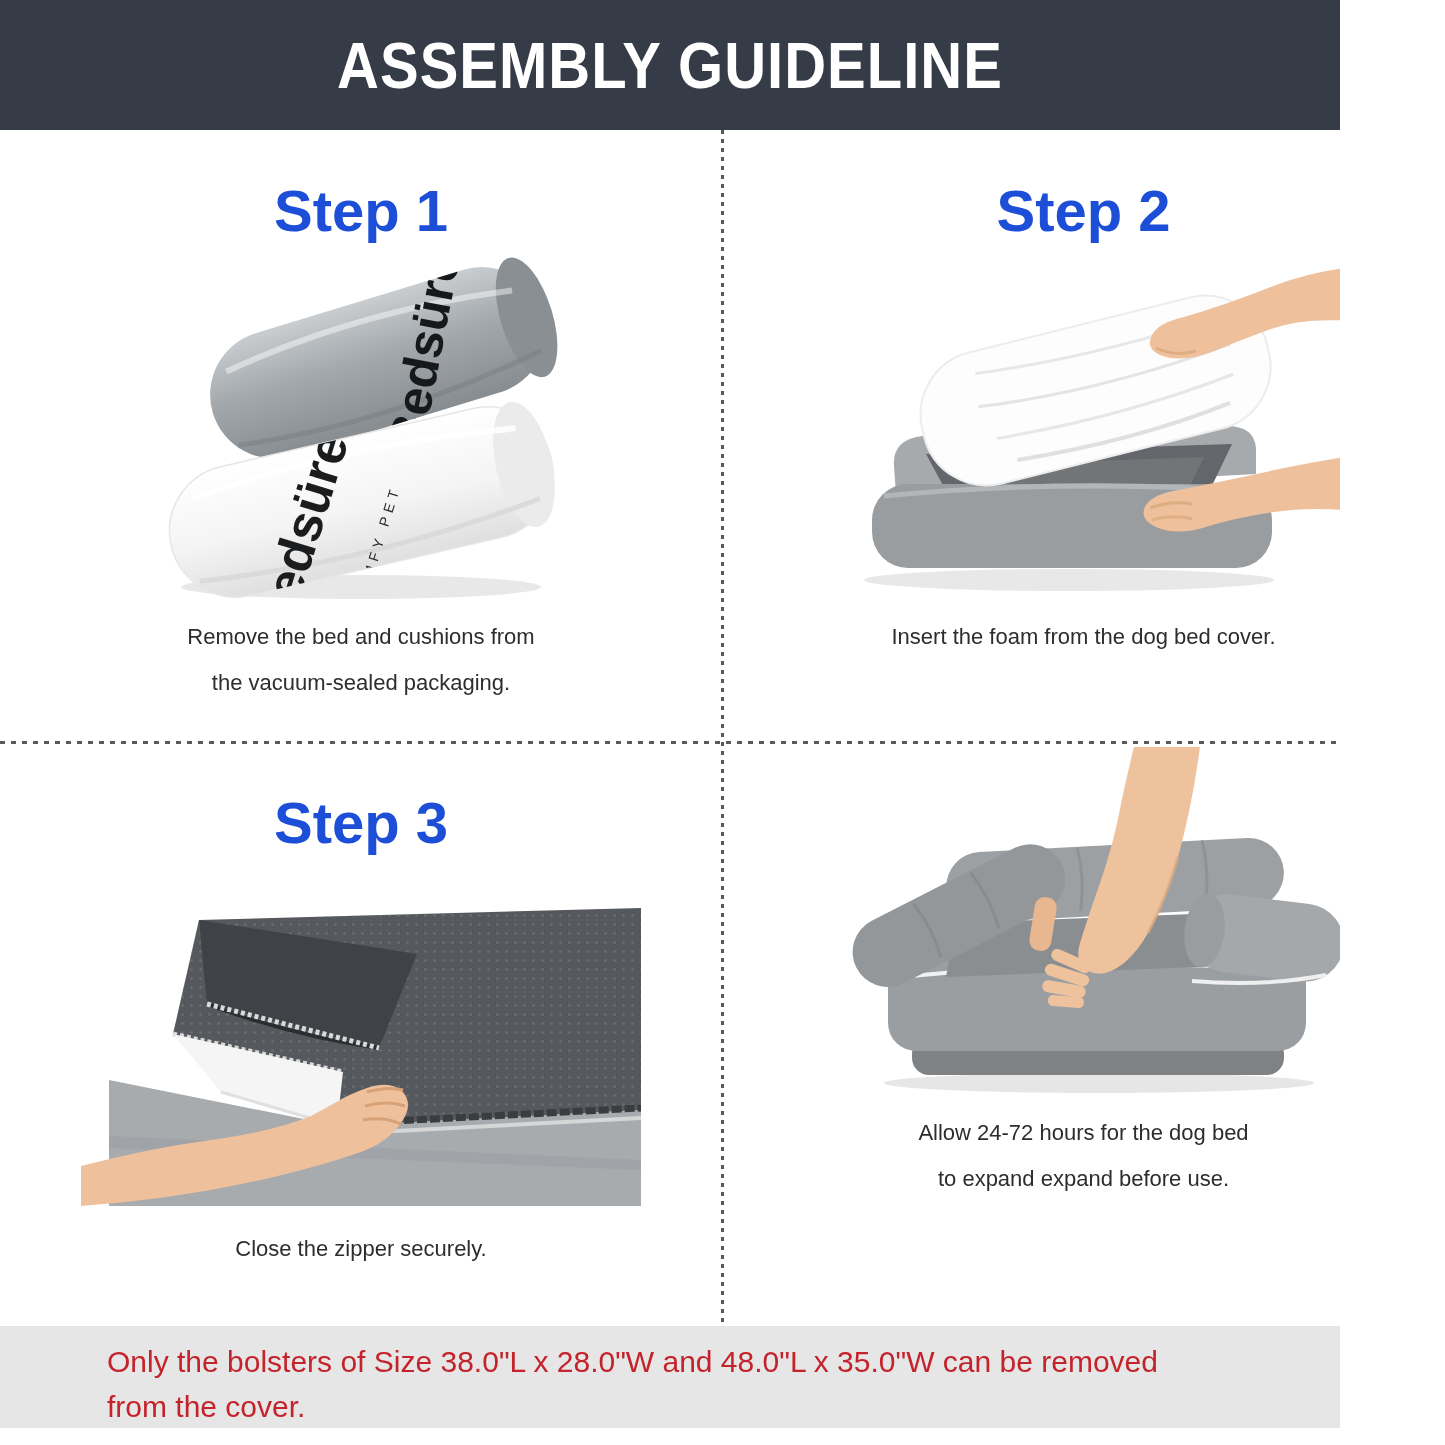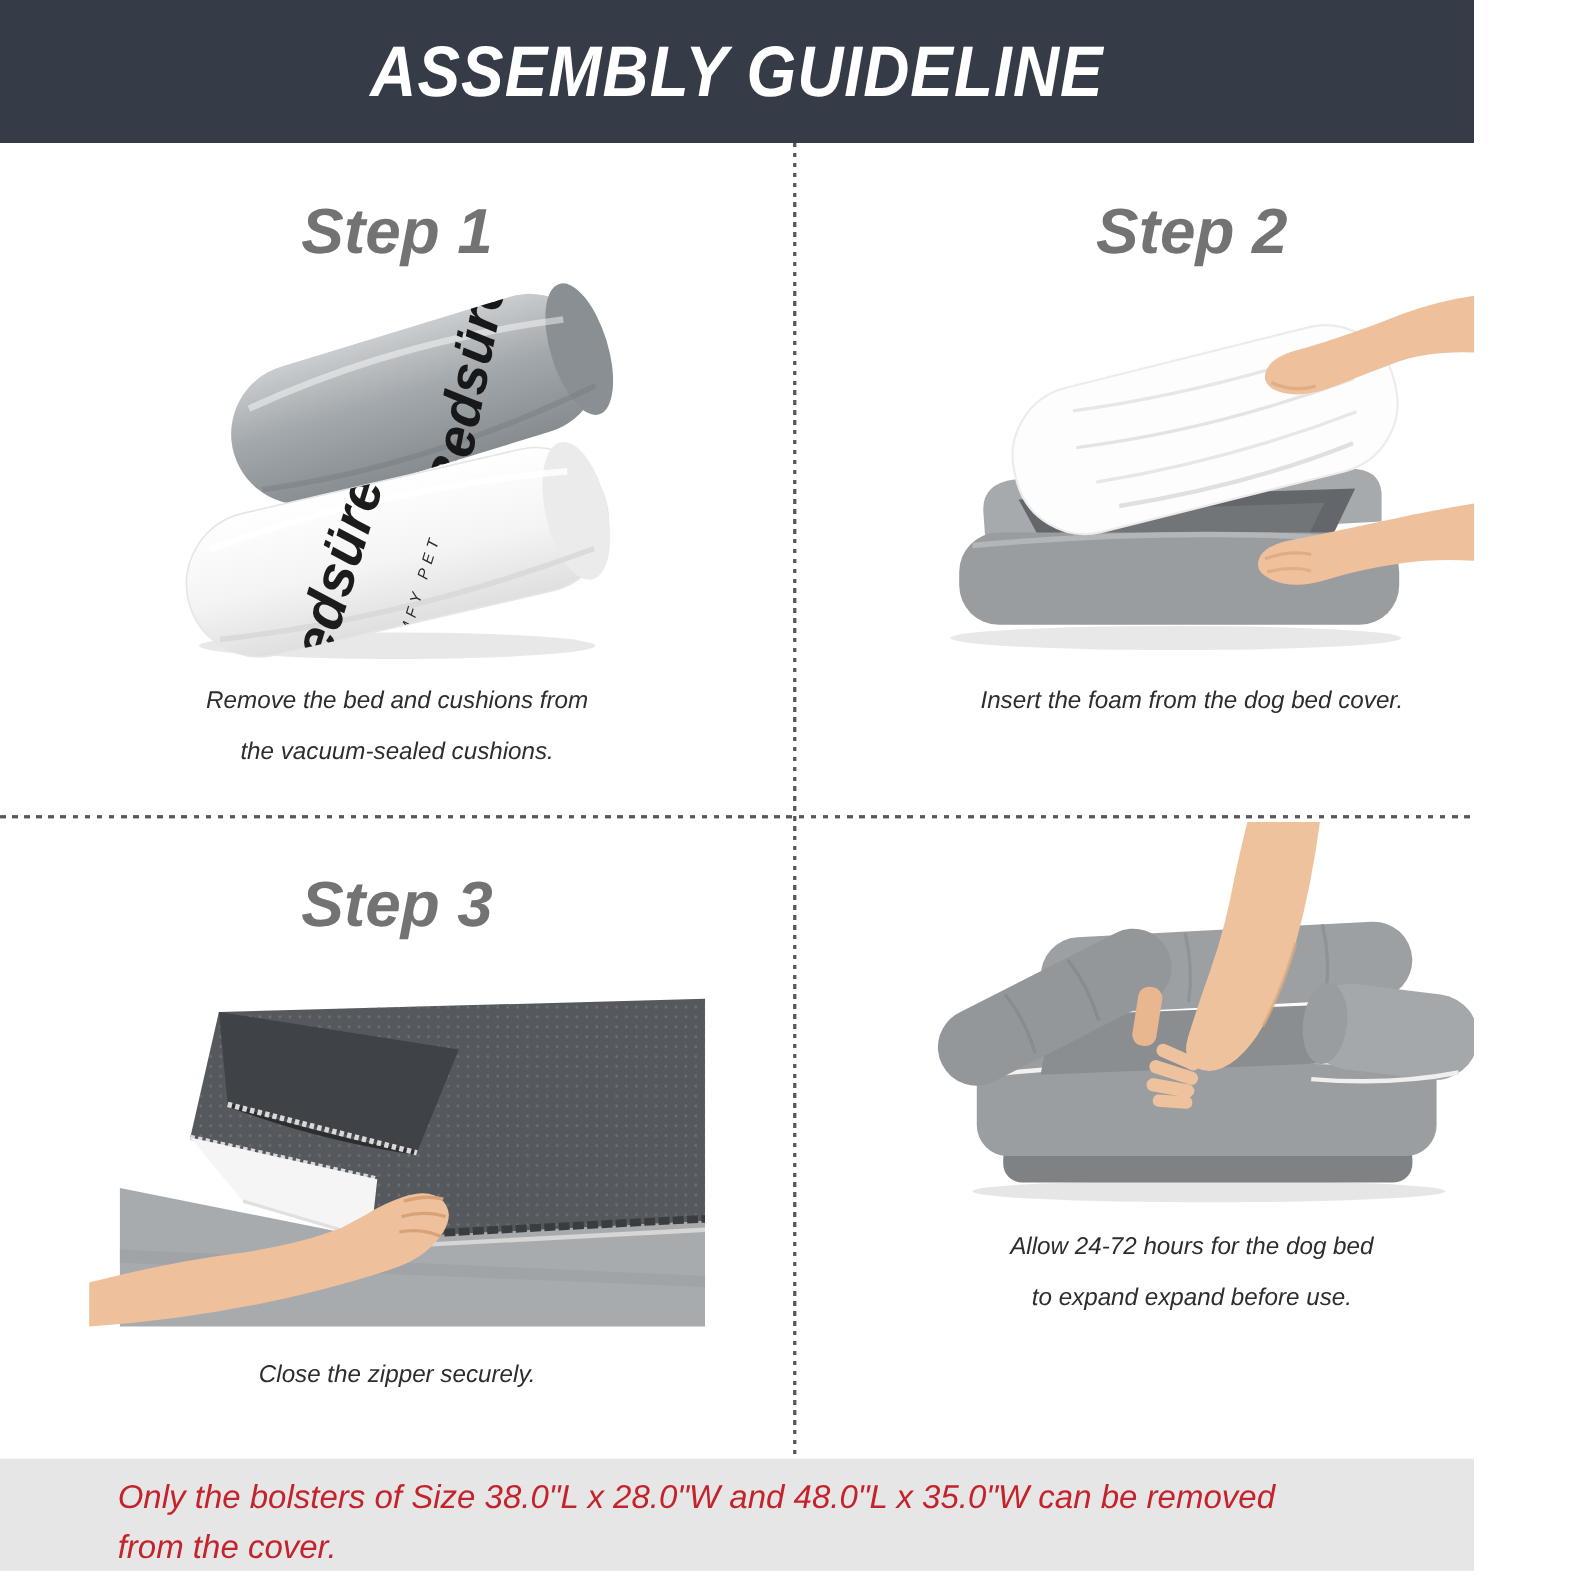--- a/index.html
+++ b/index.html
@@ -2,41 +2,40 @@
 <html><head>
 <meta charset="utf-8">
 <style>
   html,body{margin:0;padding:0;background:#ffffff;}
   .page{
     position:relative;
     width:1340px;height:1445px;
     background:#ffffff;
     font-family:"Liberation Sans", sans-serif;
     overflow:hidden;
-    font-style:italic;
   }
   
   .header{
     height:130px;background:#353b47;
     display:flex;align-items:center;justify-content:center;
   }
   .header h1{
     margin:0;color:#ffffff;font-size:58px;font-weight:700;
     letter-spacing:1px;transform:scaleY(1.12);
   }
   
   .grid{
     display:grid;
     grid-template-columns:722px 723px;
     grid-template-rows:612px 601px;
   }
   .cell{display:flex;flex-direction:column;align-items:center;}
   .step-title{
     margin:46px 0 0;height:70px;line-height:70px;
-    font-size:58px;font-weight:700;color:#737373;text-align:center;
+    font-size:58px;font-weight:700;color:#1d4ed8;text-align:center;
   }
   .illus{
     height:360px;width:100%;
     display:flex;align-items:center;justify-content:center;
   }
   .caption{
     margin:8px 0 0;text-align:center;
     font-size:22px;line-height:46px;color:#2d2d2f;
   }
   
@@ -107,21 +106,21 @@
               <path d="M50 210 Q 210 190 382 214" stroke="#ffffff" stroke-width="6" fill="none" opacity="0.85"></path>
               <path d="M40 292 Q 210 312 390 288" stroke="#d7d7d7" stroke-width="5" fill="none" opacity="0.8"></path>
               <text x="165" y="278" font-size="52" font-weight="bold" fill="#1b1c1e" text-anchor="middle" transform="rotate(-60 165 278)">Bedsüre</text>
               <text x="225" y="300" font-size="14" letter-spacing="5" fill="#2a2b2d" text-anchor="middle" transform="rotate(-60 225 300)">COMFY PET</text>
             </g>
           </g>
         </svg>
       </div>
       <p class="caption">
         <span>Remove the bed and cushions from</span><br>
-        <span>the vacuum-sealed cushions.</span>
+        <span>the vacuum-sealed packaging.</span>
       </p>
     </section>
 
     <section class="cell">
       <h2 class="step-title">Step 2</h2>
       <div class="illus">
         <svg width="560" height="340" viewBox="0 0 560 340">
           <ellipse cx="265" cy="324" rx="205" ry="11" fill="#dedede" opacity="0.7"></ellipse>
 
           <g>

